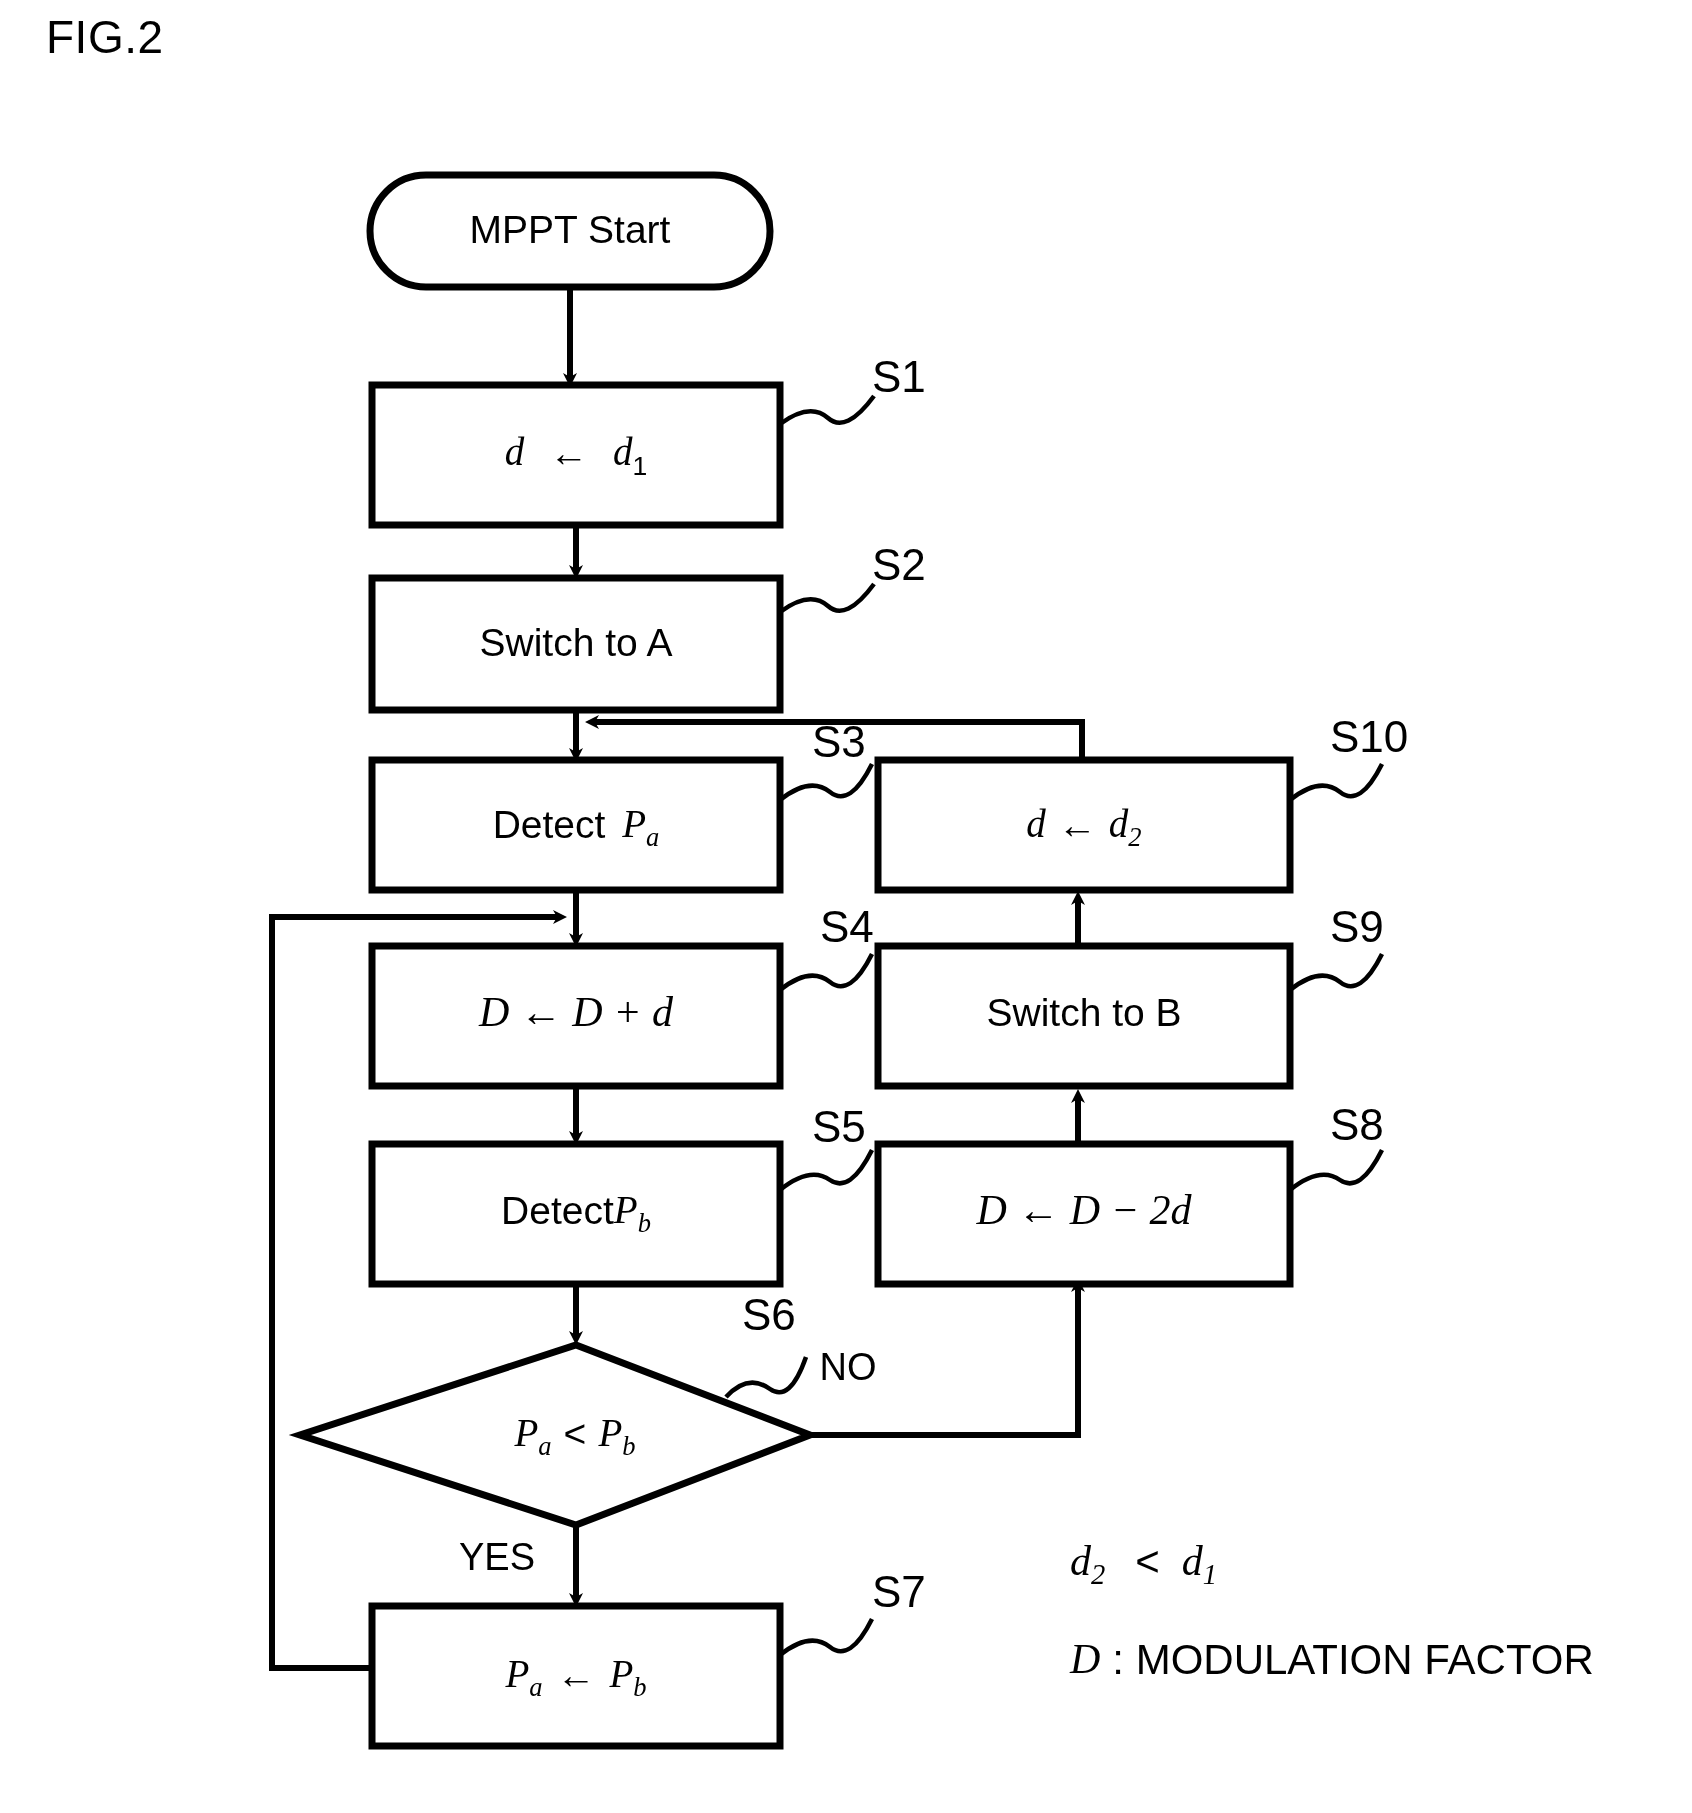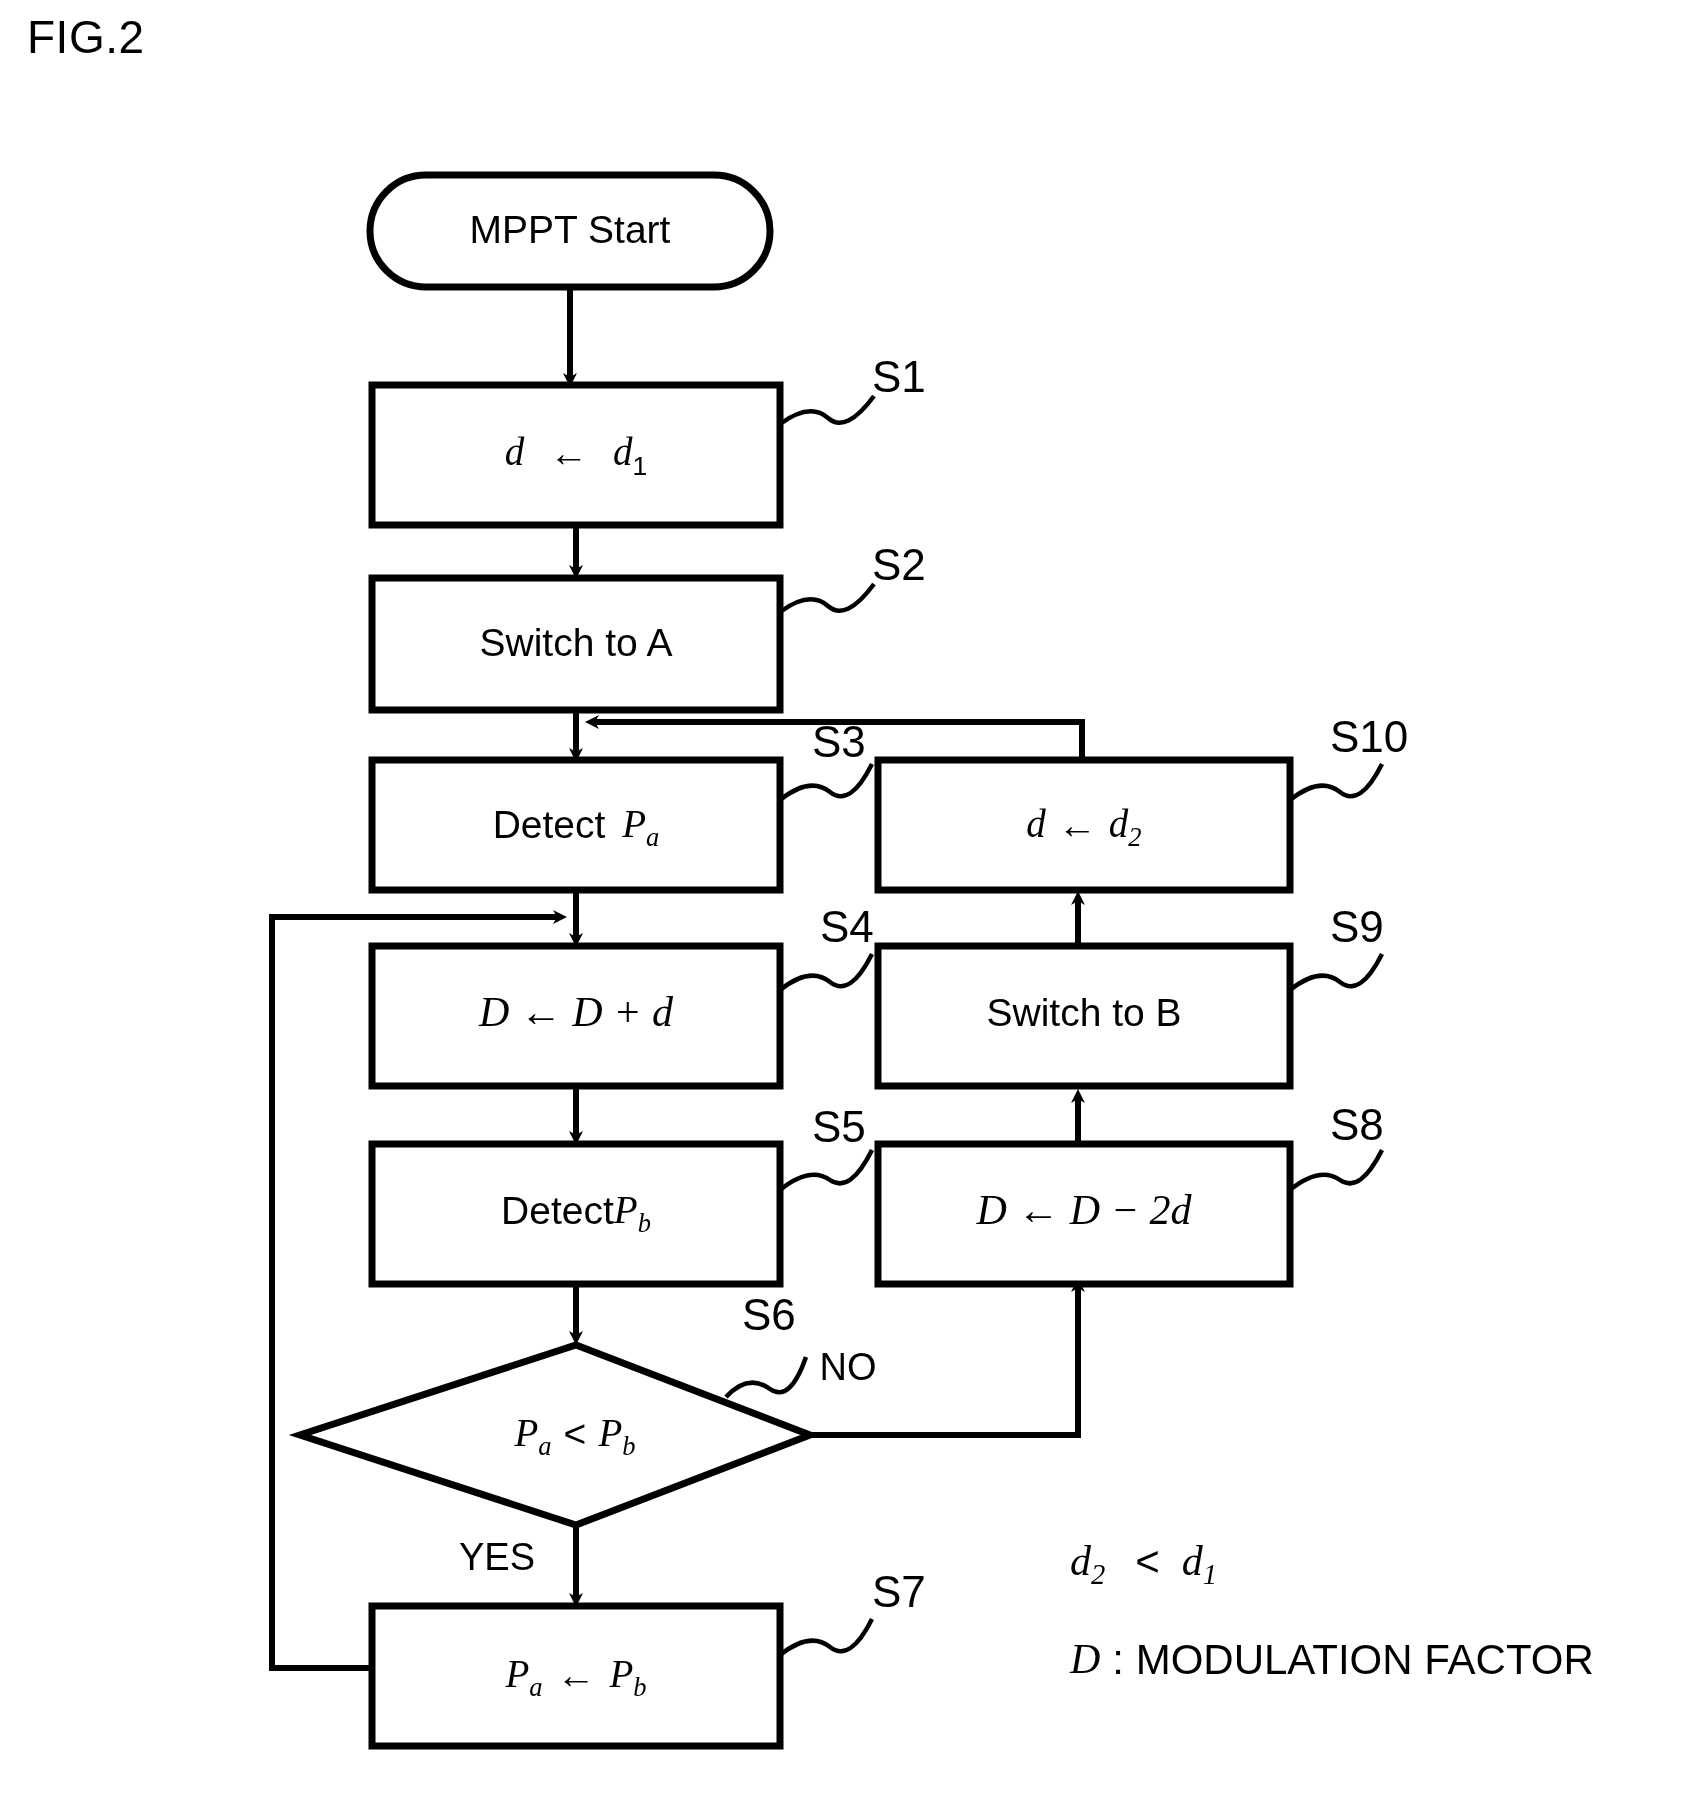--- a/index.html
+++ b/index.html
@@ -9,21 +9,21 @@
   }
   #page{
     position:relative;
     width:1692px;
     height:1813px;
     background:#ffffff;
     overflow:hidden;
   }
   #fig-title{
     position:absolute;
-    left:27px; top:10px;
+    left:46px; top:10px;
     font-size:46px;
     letter-spacing:0.5px;
     font-family:"Liberation Sans", sans-serif;
   }
   svg#flow{
     position:absolute;
     left:0; top:0;
     width:1692px;
     height:1813px;
   }

